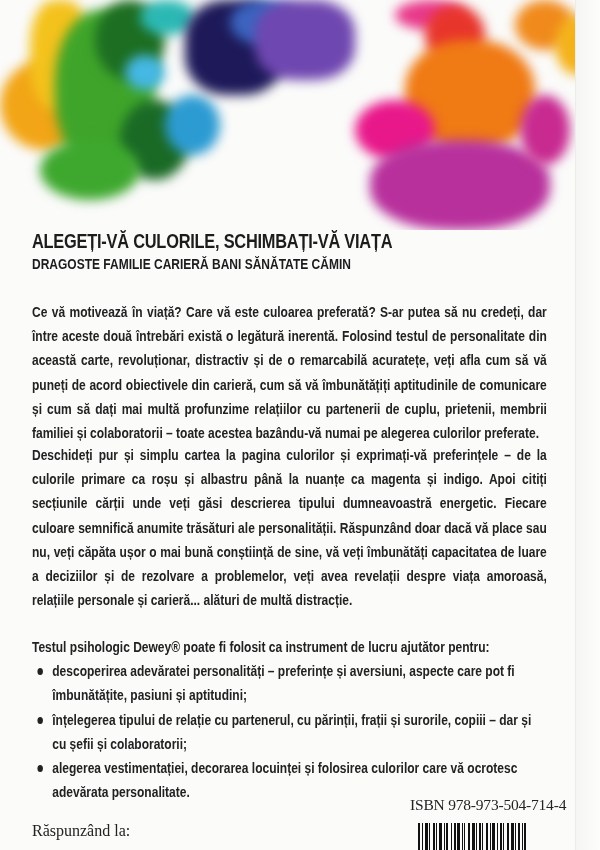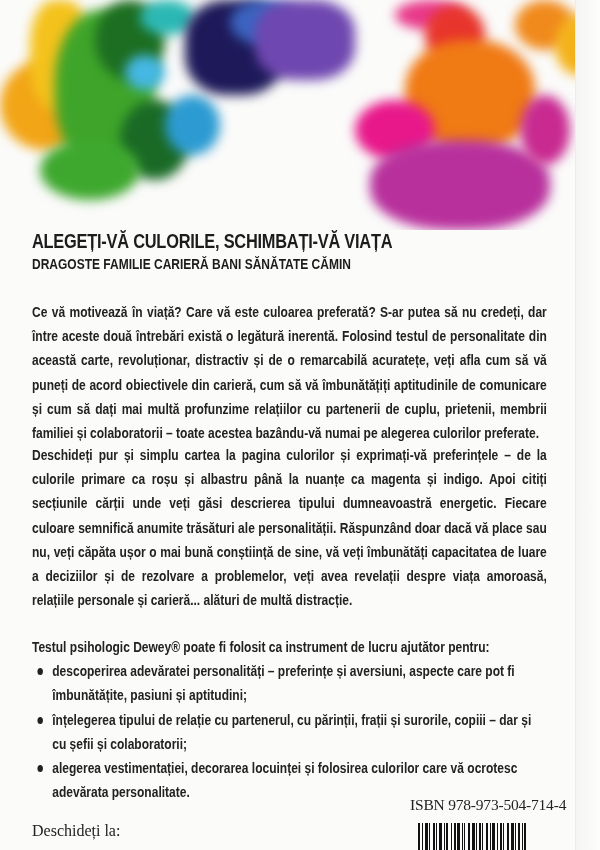--- a/index.html
+++ b/index.html
@@ -145,14 +145,14 @@
       <span style="width:2px;margin-right:1px"></span>
       <span style="width:1px;margin-right:3px"></span>
       <span style="width:2px;margin-right:2px"></span>
       <span style="width:3px;margin-right:1px"></span>
       <span style="width:1px;margin-right:2px"></span>
       <span style="width:2px;margin-right:2px"></span>
       <span style="width:1px;margin-right:1px"></span>
       <span style="width:2px;margin-right:0"></span>
   </div>
 
-  <div class="distrib">Deschideți la:</div>
+  <div class="distrib">Răspunzând la:</div>
 </div>
 
 </body></html>

